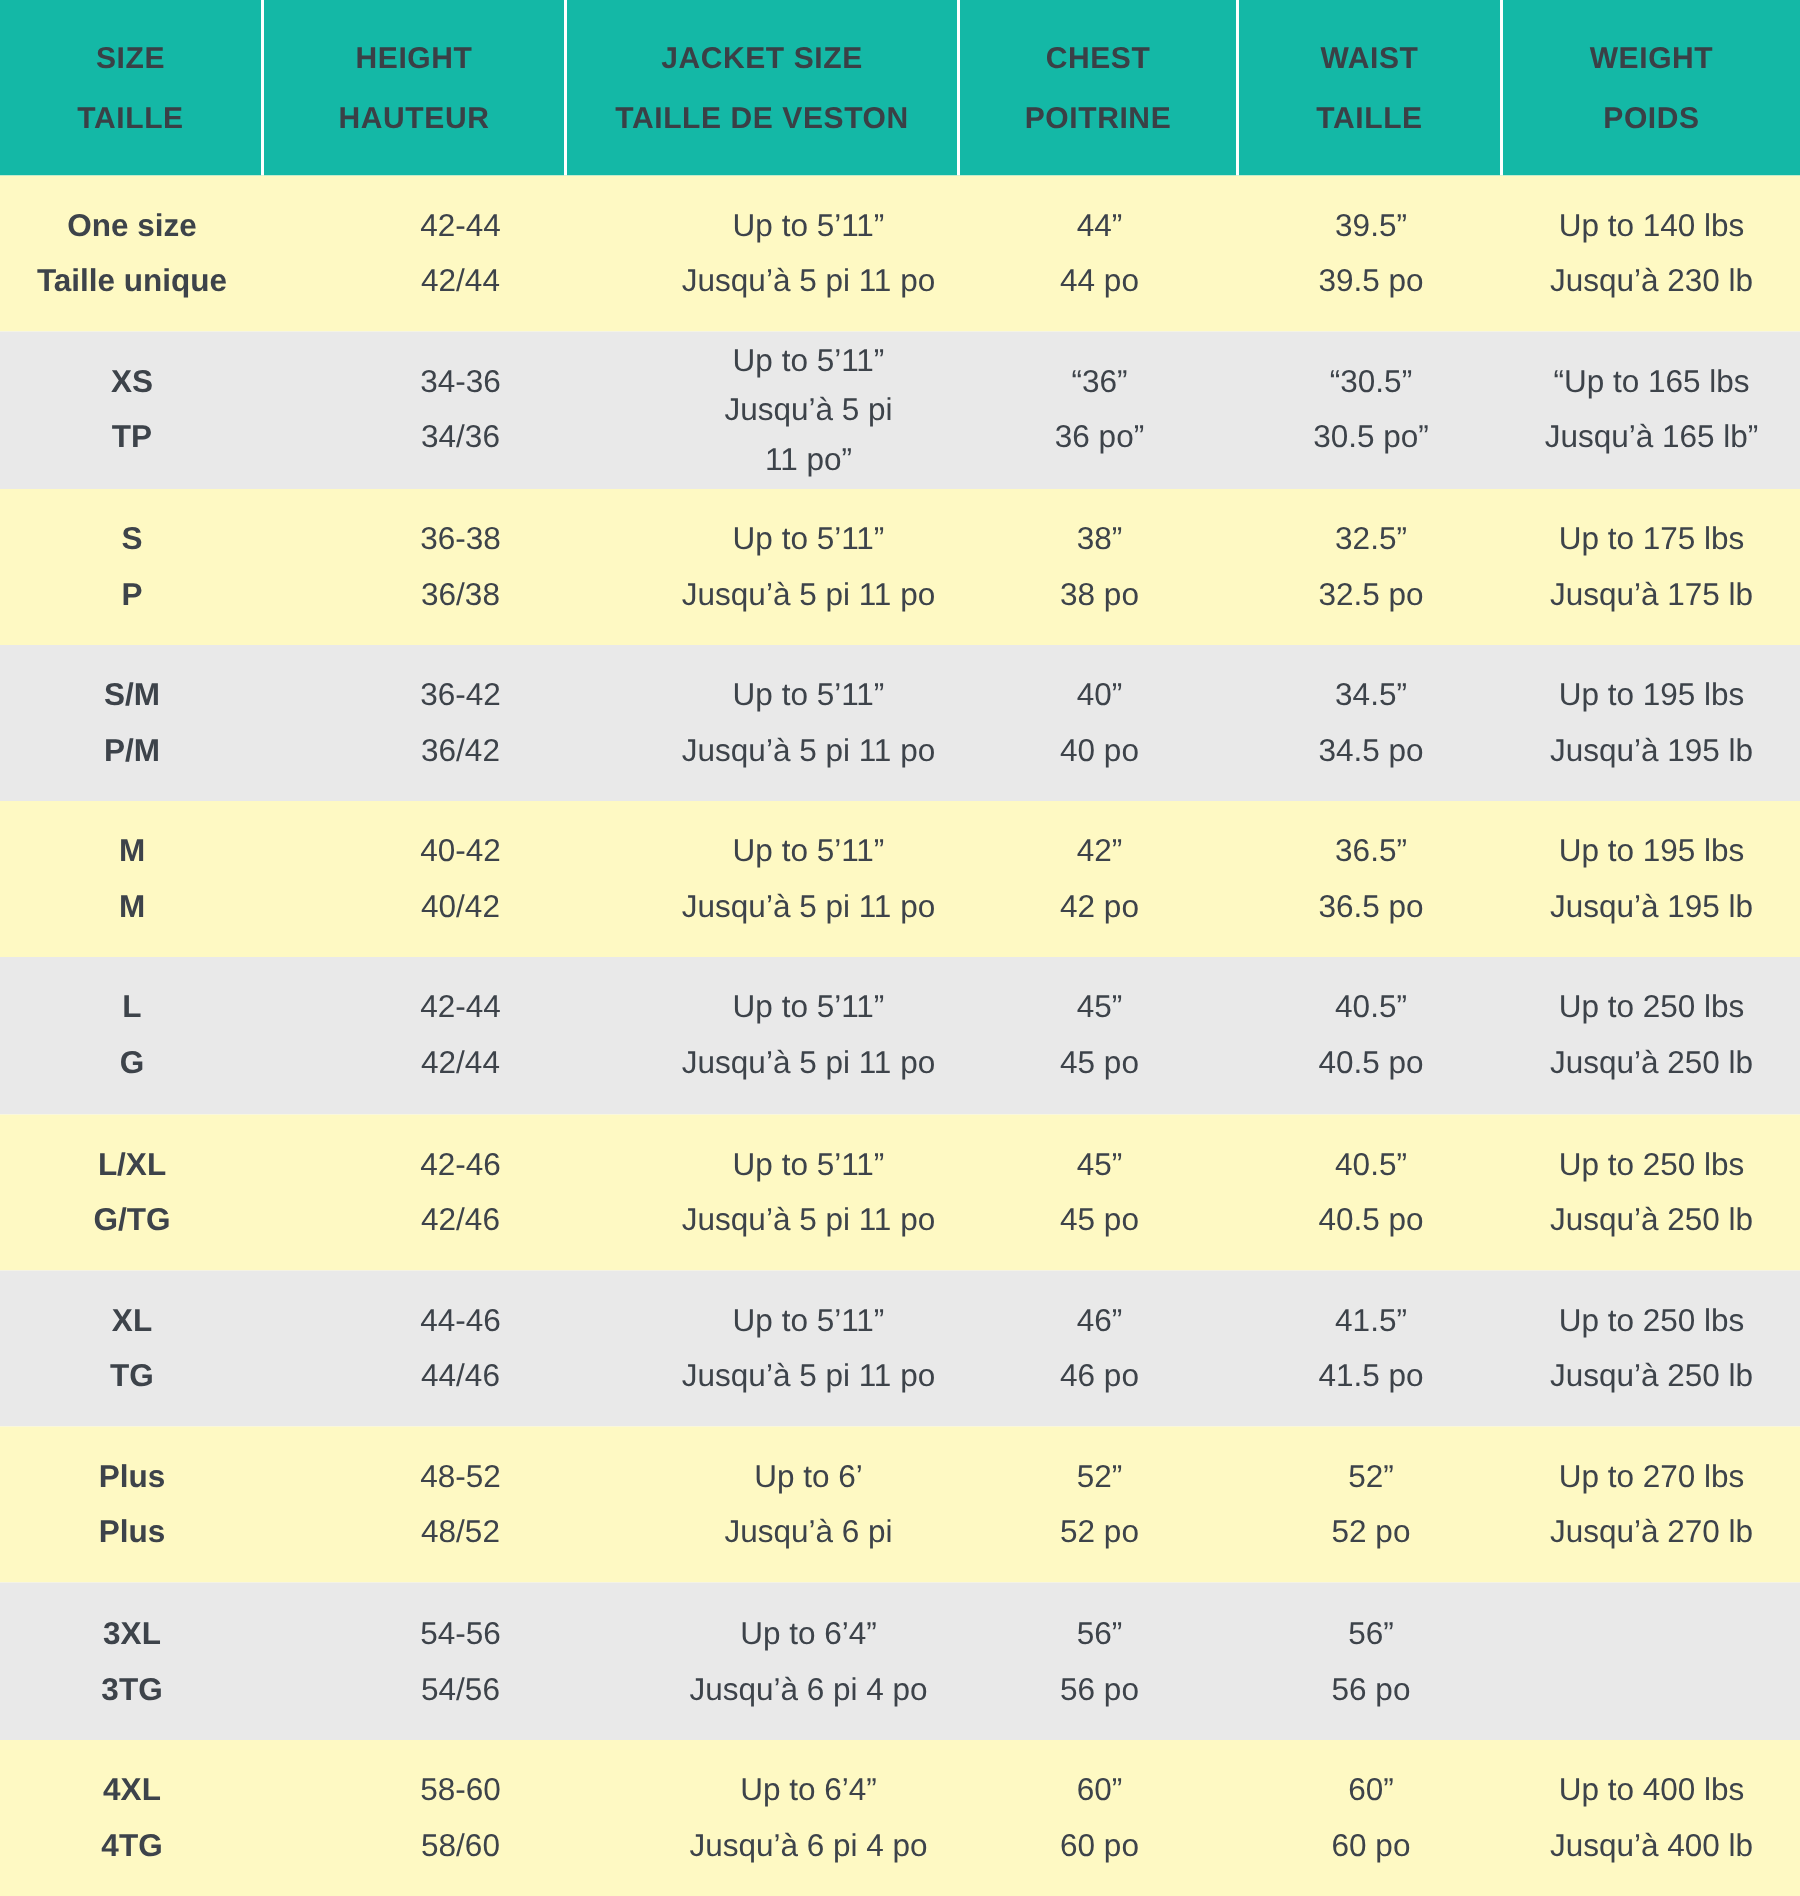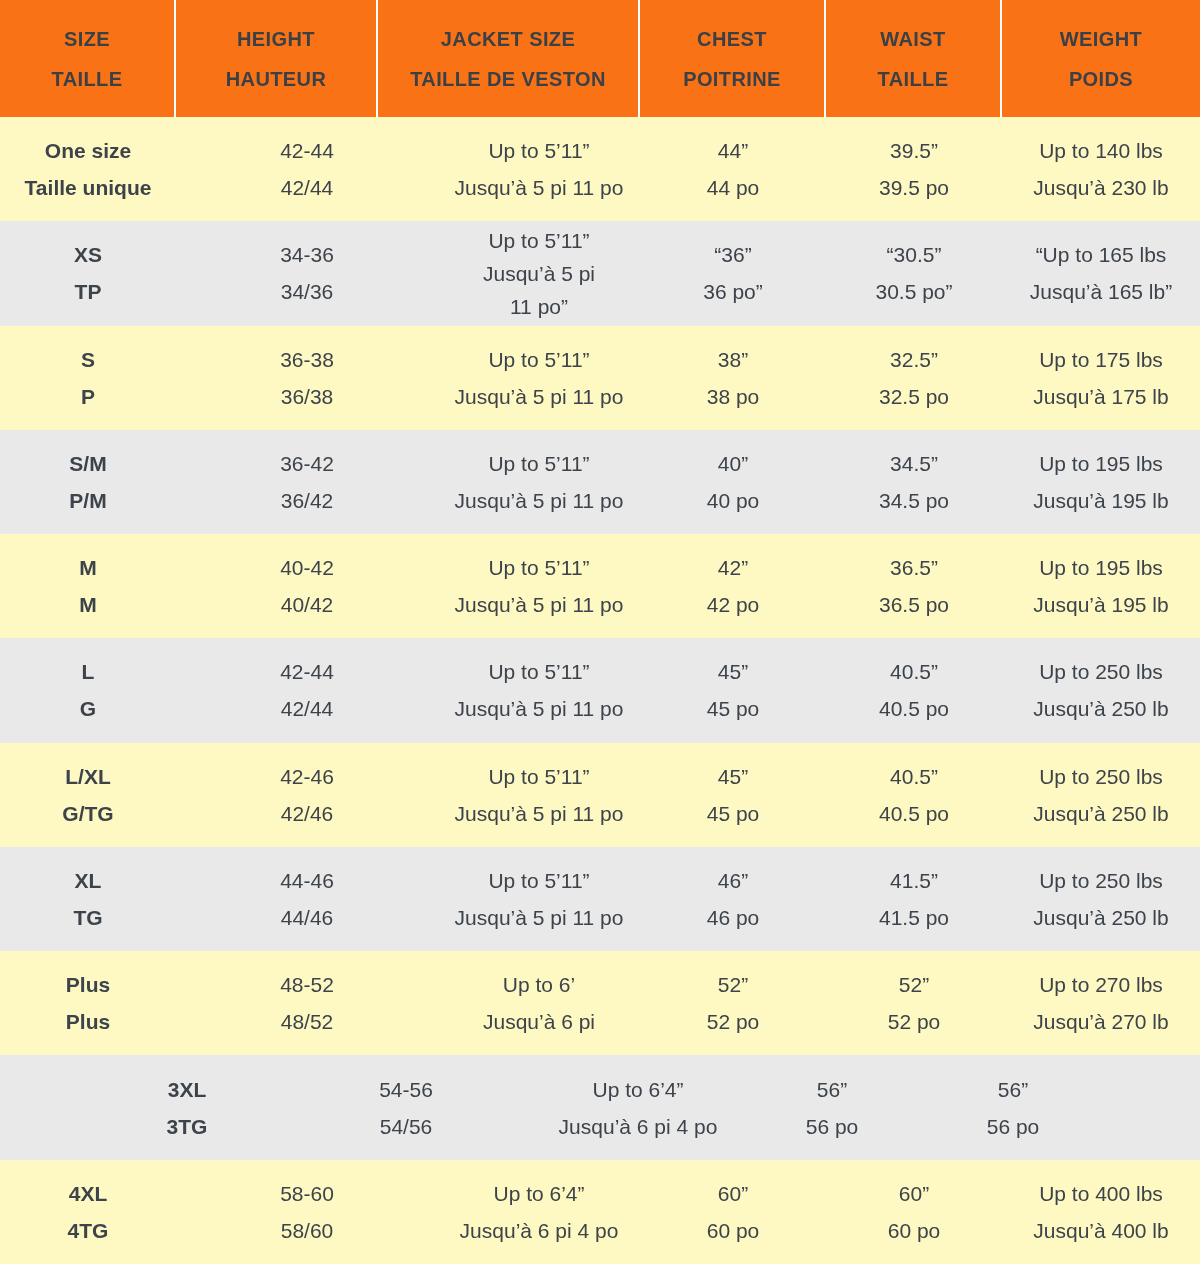--- a/index.html
+++ b/index.html
@@ -16,21 +16,21 @@
   }
   .size-table {
     display: flex;
     flex-direction: column;
     width: 1200px;
     height: 1264px;
   }
   .header-row {
     display: flex;
     height: 117px;
-    background: #f97316;
+    background: #14b8a6;
     flex: 0 0 117px;
   }
   .header-cell {
     display: flex;
     flex-direction: column;
     justify-content: center;
     align-items: center;
     text-align: center;
     font-weight: 700;
     color: #3a4046;
@@ -43,21 +43,21 @@
   .hline { line-height: 40px; white-space: nowrap; }
   .table-body {
     display: flex;
     flex-direction: column;
     flex: 1;
   }
   .row {
     display: flex;
     flex: 1;
   }
-  .row.gray { background: #e9e9e9; justify-content: center; }
+  .row.gray { background: #e9e9e9; }
   .row.white { background: #fef9c3; }
   .cell {
     display: flex;
     flex-direction: column;
     justify-content: center;
     align-items: center;
     text-align: center;
     font-size: 21px;
     box-sizing: border-box;
   }

